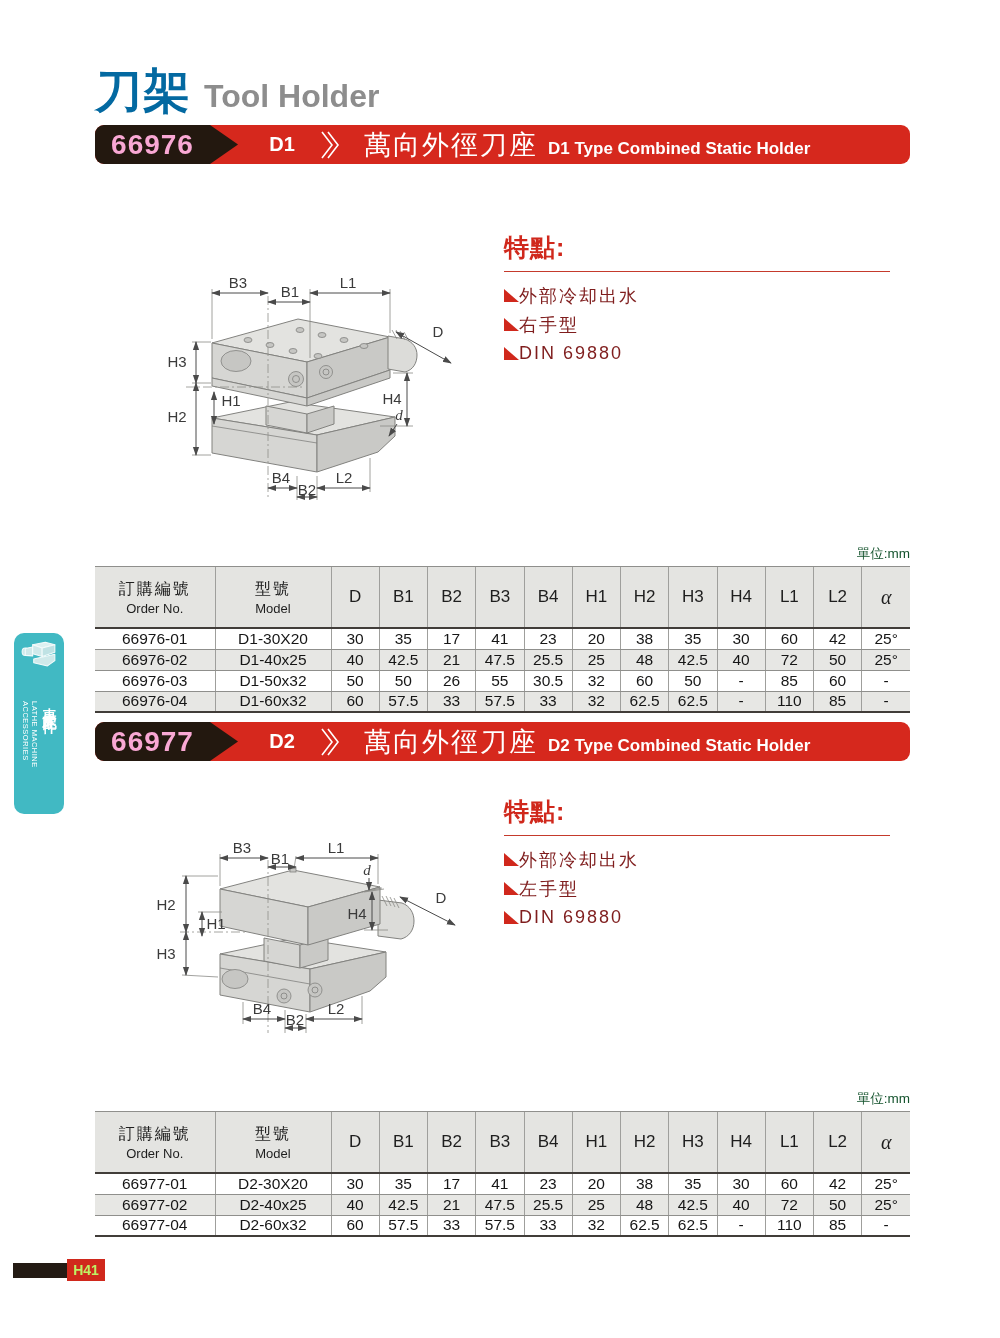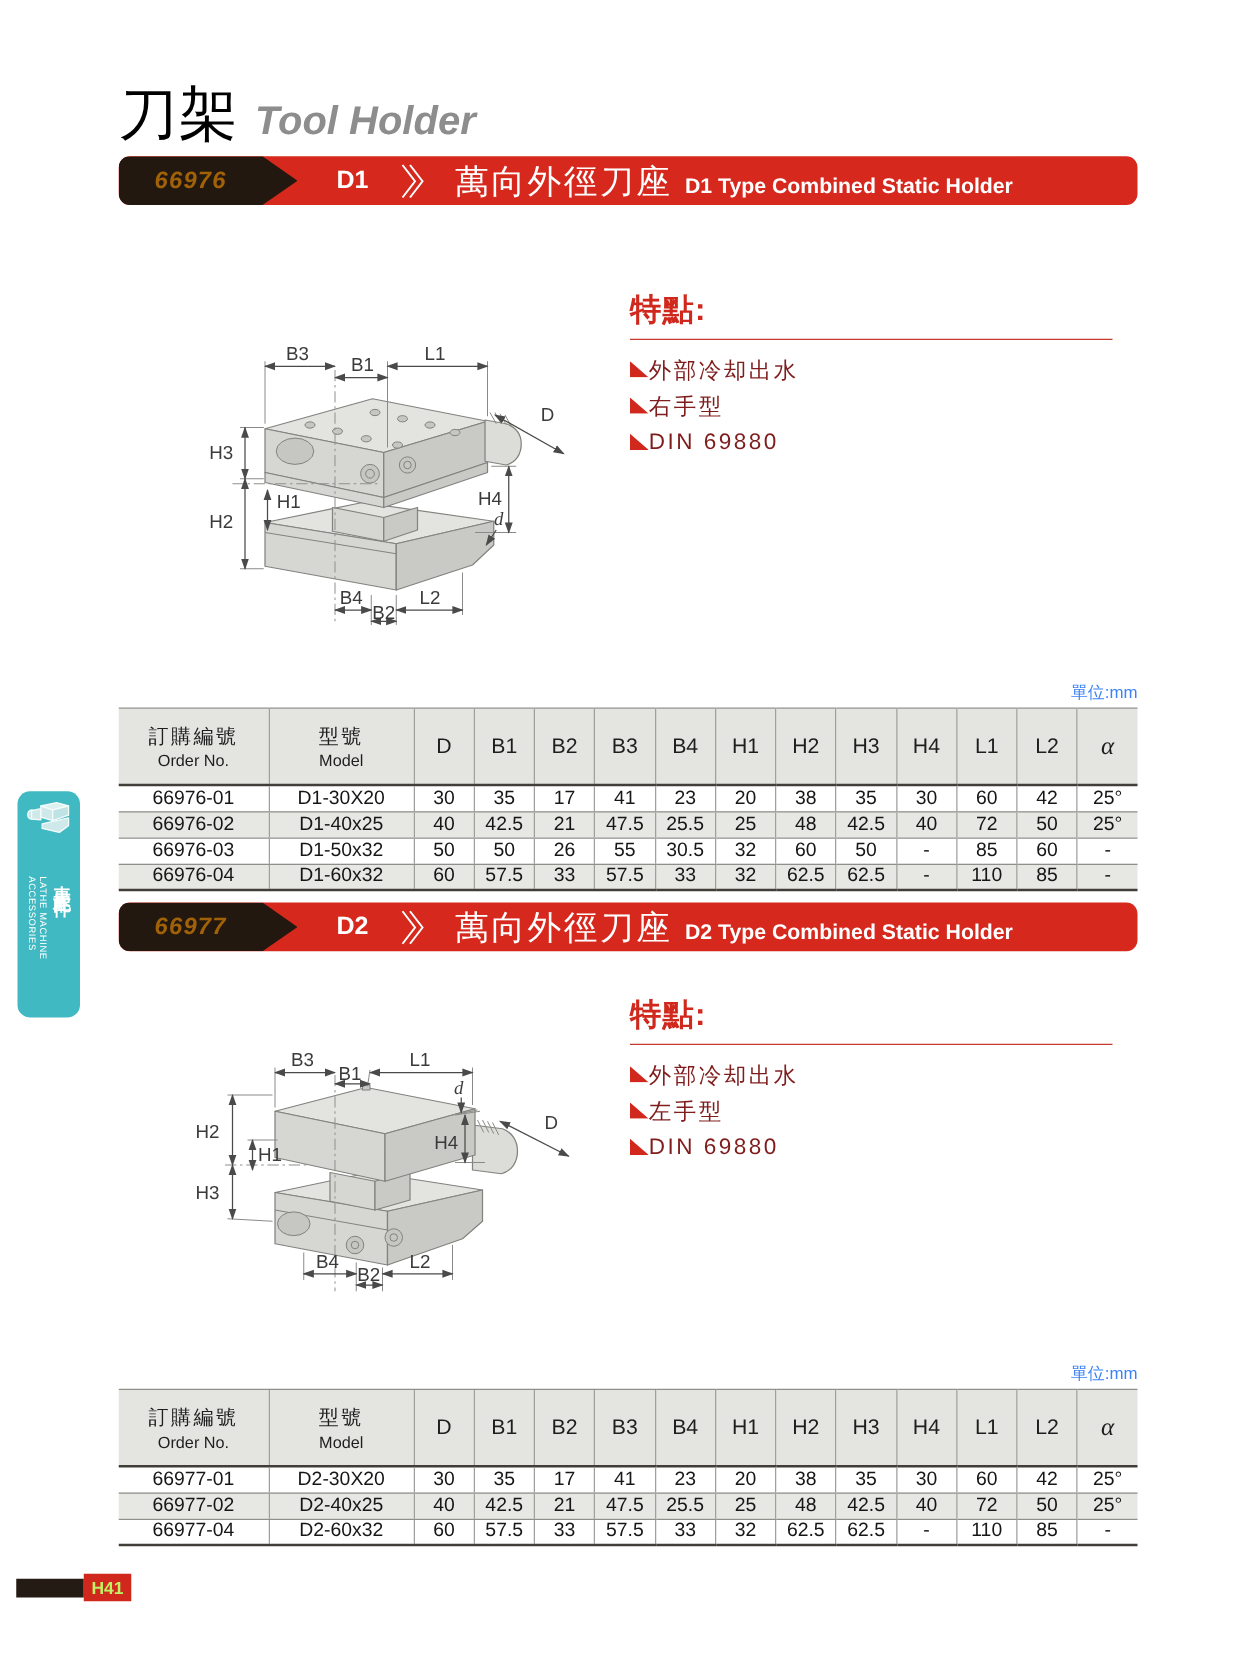--- a/index.html
+++ b/index.html
@@ -3,58 +3,58 @@
 <meta charset="utf-8">
 <style>
   html,body { margin:0; padding:0; background:#ffffff; }
   .page {
     position:relative; width:1000px; height:1338px; background:#ffffff;
     font-family:"Liberation Sans", sans-serif; overflow:hidden;
   }
 
   
   .title-wrap { position:absolute; left:95px; top:60px; display:flex; align-items:baseline; gap:13px; }
-  .title-zh { font-size:47px; font-weight:normal; color:#000000; letter-spacing:1px; }
-  .title-en { font-size:32px; font-weight:bold; color:#8d8d8d;font-style:italic; }
+  .title-zh { font-size:47px; font-weight:bold; color:#0369a1; letter-spacing:1px; }
+  .title-en { font-size:32px; font-weight:bold; color:#8d8d8d; }
 
   
   .banner {
     position:absolute; left:95px; width:815px; height:39px;
     background:#d6281d; border-radius:9px; display:flex; align-items:center;
   }
   .banner-1 { top:125px; }
   .banner-2 { top:722px; }
   .code-badge {
     position:relative; flex:0 0 143px; height:39px; background:#23180f;
     border-radius:9px 0 0 9px;
     clip-path:polygon(0 0, 115px 0, 143px 50%, 115px 100%, 0 100%);
     display:flex; align-items:center; justify-content:center;
     padding-right:28px; box-sizing:border-box;
   }
-  .code-badge span { color:#a16207; font-size:19px; font-weight:bold; letter-spacing:1px;font-style:italic; }
+  .code-badge span { color:#f9a8d4; font-size:28px; font-weight:bold; letter-spacing:1px; }
   .type-code { color:#fff; font-size:20px; font-weight:bold; margin-left:22px; width:44px; text-align:center; }
   .chev { margin-left:14px; }
   .banner-titles { display:flex; align-items:baseline; gap:10px; margin-left:22px; white-space:nowrap; }
   .banner-title-zh { color:#fff; font-size:27px; letter-spacing:2px; }
   .banner-title-en { color:#fff; font-size:17px; font-weight:bold; }
 
   
   .features { position:absolute; left:504px; width:386px; }
   .features-1 { top:231px; }
   .features-2 { top:795px; }
   .features h3 {
     margin:0; font-size:25px; font-weight:bold; color:#d0281c;
     letter-spacing:1px; padding-bottom:7px; border-bottom:1px solid #c53a2c;
   }
   .features ul { list-style:none; margin:9px 0 0 0; padding:0; }
   .features li { display:flex; align-items:center; height:29px; font-size:18px; color:#7f1d1d; letter-spacing:2px; }
   .tri { flex:0 0 15px; width:15px; height:13px; background:#d0281c; clip-path:polygon(0 0, 100% 100%, 0 100%); }
 
   
-  .unit { position:absolute; left:95px; width:815px; text-align:right; font-size:13.5px; color:#3b82f6; }
+  .unit { position:absolute; left:95px; width:815px; text-align:right; font-size:13.5px; color:#14532d; }
   .unit-1 { top:545px; }
   .unit-2 { top:1090px; }
 
   
   table.spec { position:absolute; left:95px; width:815px; border-collapse:collapse; table-layout:fixed; }
   .table-1 { top:566px; }
   .table-2 { top:1111px; }
   table.spec col.co1 { width:120px; }
   table.spec col.co2 { width:116px; }
   table.spec thead th {

